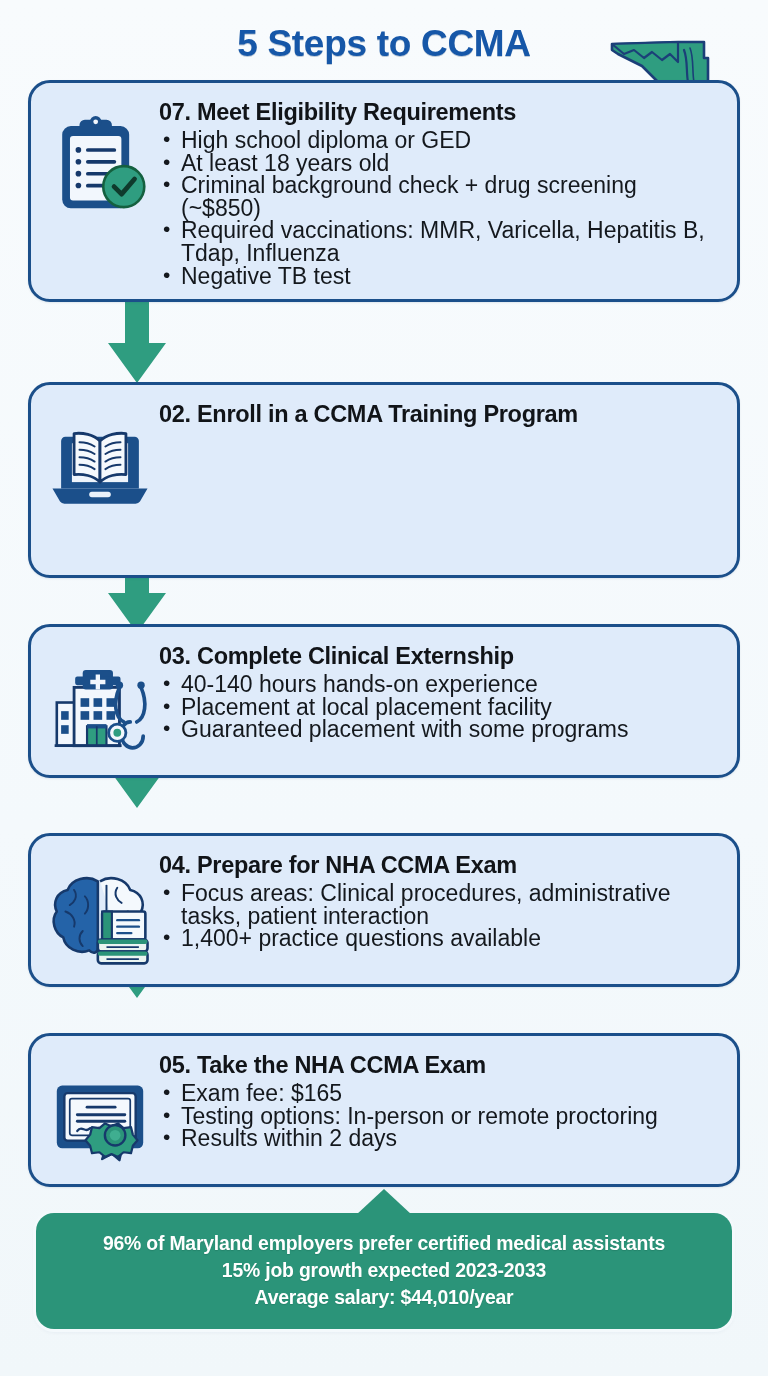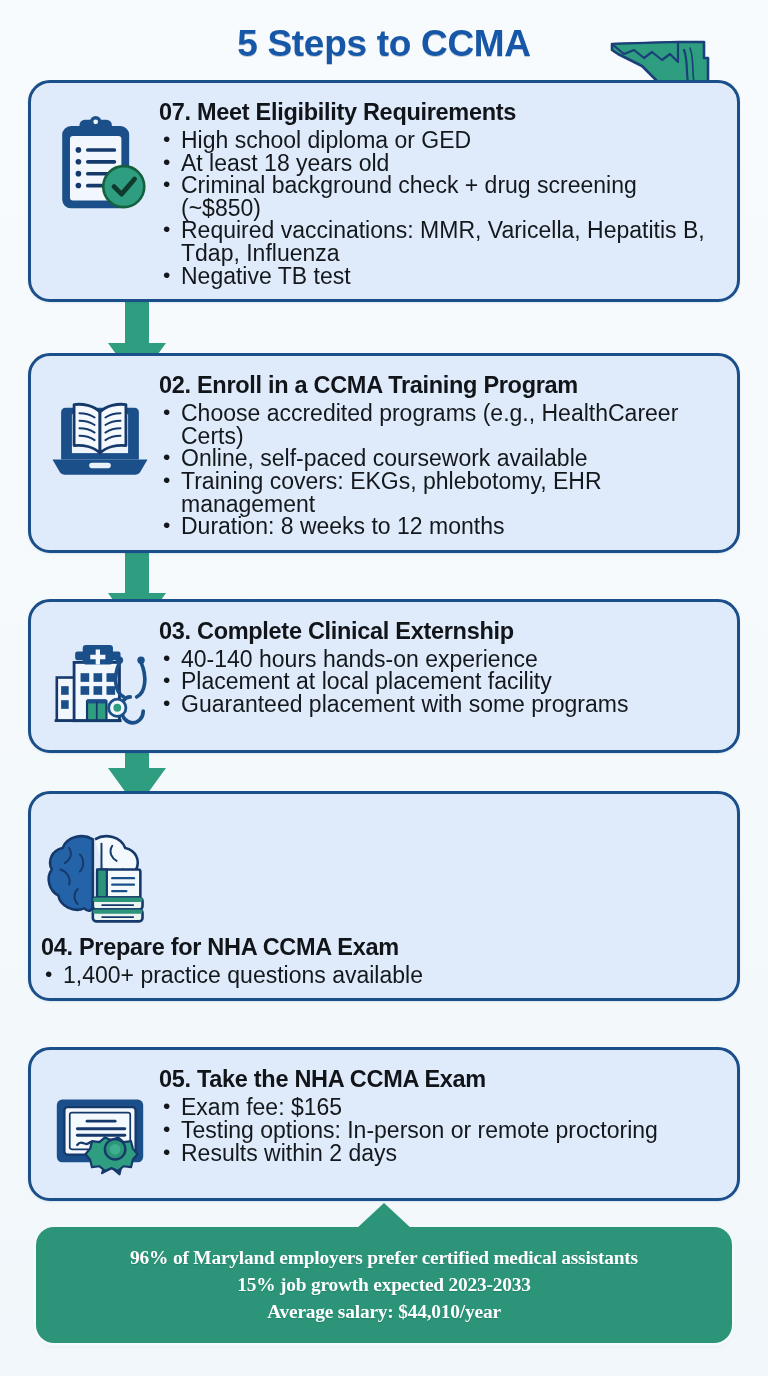--- a/index.html
+++ b/index.html
@@ -97,21 +97,20 @@
 
   
   .banner-zone { position:relative; padding:0 36px; margin-top:26px; }
   .banner {
     position:relative;
     background:#2b9479;
     border-radius:18px;
     padding:17px 22px 18px;
     text-align:center;
     box-shadow:0 0 0 3px #f4f9fc, 0 2px 5px rgba(20,60,110,.10);
-    font-family:Liberation Serif, serif;
   }
   .banner-notch {
     position:absolute;
     left:50%; top:-24px;
     margin-left:-28px;
     width:56px; height:26px;
   }
   .banner-line {
     color:#ffffff;
     font-weight:bold;
@@ -188,21 +187,21 @@
         <ul class="card-list">
           <li>High school diploma or GED</li>
           <li>At least 18 years old</li>
           <li>Criminal background check + drug screening (~$850)</li>
           <li>Required vaccinations: MMR, Varicella, Hepatitis B, Tdap, Influenza</li>
           <li>Negative TB test</li>
         </ul>
       </div>
     </div>
 
-    <div class="card" style="min-height:196px; margin-top:51px;">
+    <div class="card" style="min-height:196px; margin-top:80px;">
       <div class="card-icon">
         <svg viewBox="0 0 100 100">
           <path d="M18 22 h64 a4 4 0 0 1 4 4 v44 h-72 v-44 a4 4 0 0 1 4 -4 z" fill="#1b4f8a"></path>
           <rect x="24" y="28" width="52" height="36" fill="#eef4fb"></rect>
           <path d="M6 70 h88 l-7 12 a5 5 0 0 1 -4 2 h-66 a5 5 0 0 1 -4 -2 z" fill="#1b4f8a"></path>
           <rect x="40" y="73" width="20" height="5" rx="2.5" fill="#e9f1fa"></rect>
           <path d="M50 26 C44 20 34 18 26 19 v38 c8 -1 18 1 24 7 z" fill="#f5f9fd" stroke="#16396b" stroke-width="2.6" stroke-linejoin="round"></path>
           <path d="M50 26 C56 20 66 18 74 19 v38 c-8 -1 -18 1 -24 7 z" fill="#f5f9fd" stroke="#16396b" stroke-width="2.6" stroke-linejoin="round"></path>
           <g stroke="#16396b" stroke-width="1.8" stroke-linecap="round" fill="none">
             <path d="M31 27 C36 27 42 29 45 31"></path>
@@ -211,26 +210,20 @@
               <path d="M31 48 C36 48 42 50 45 52"></path>
             <path d="M69 27 C64 27 58 29 55 31"></path>
               <path d="M69 34 C64 34 58 36 55 38"></path>
             <path d="M69 41 C64 41 58 43 55 45"></path>
               <path d="M69 48 C64 48 58 50 55 52"></path>
           </g>
         </svg>
       </div>
       <div class="card-body">
         <div class="card-title">02. Enroll in a CCMA Training Program</div>
-        <ul class="card-list">
-          <li>Choose accredited programs (e.g., HealthCareer Certs)</li>
-          <li>Online, self-paced coursework available</li>
-          <li>Training covers: EKGs, phlebotomy, EHR management</li>
-          <li>Duration: 8 weeks to 12 months</li>
-        </ul>
       </div>
     </div>
 
     <div class="card" style="min-height:140px; margin-top:46px;">
       <div class="card-icon">
         <svg viewBox="0 0 100 100">
           <rect x="10" y="44" width="22" height="40" fill="#f2f7fd" stroke="#16396b" stroke-width="2.4"></rect>
           <rect x="26" y="30" width="42" height="54" fill="#f2f7fd" stroke="#16396b" stroke-width="2.6"></rect>
           <rect x="34" y="14" width="28" height="18" rx="3" fill="#1b4f8a"></rect>
           <rect x="27" y="20" width="42" height="8" rx="2" fill="#1b4f8a"></rect>
@@ -263,21 +256,21 @@
       <div class="card-body">
         <div class="card-title">03. Complete Clinical Externship</div>
         <ul class="card-list">
           <li>40-140 hours hands-on experience</li>
           <li>Placement at local placement facility</li>
           <li>Guaranteed placement with some programs</li>
         </ul>
       </div>
     </div>
 
-    <div class="card" style="min-height:148px; margin-top:38px;flex-direction:column;">
+    <div class="card" style="min-height:148px; margin-top:55px;">
       <div class="card-icon">
         <svg viewBox="0 0 100 100">
           <path d="M48 16 C38 10 24 14 20 24 C10 26 6 36 10 44 C4 52 8 64 16 68 C18 78 30 84 40 80 C44 84 48 82 48 78 Z" fill="#2463a8" stroke="#16396b" stroke-width="2.4" stroke-linejoin="round"></path>
           <g fill="none" stroke="#16396b" stroke-width="1.8" stroke-linecap="round">
             <path d="M26 24 C30 30 26 36 22 38"></path>
               <path d="M18 44 C24 46 28 52 26 58"></path>
             <path d="M34 62 C30 66 30 72 34 76"></path>
               <path d="M36 30 C40 34 40 42 36 46"></path>
           </g>
           <path d="M50 16 C60 10 74 14 78 24 C88 26 92 36 88 44 C92 50 90 58 84 62 C82 70 74 74 68 72" fill="#f4f9fd" stroke="#16396b" stroke-width="2.4" stroke-linejoin="round"></path>
@@ -303,20 +296,21 @@
           </g>
           <g stroke="#16396b" stroke-width="1.6">
               <path d="M56 77 h30"></path>
               <path d="M56 88 h30"></path>
             </g>
         </svg>
       </div>
       <div class="card-body">
         <div class="card-title">04. Prepare for NHA CCMA Exam</div>
         <ul class="card-list">
+          <li>Focus areas: Clinical procedures, administrative tasks, patient interaction</li>
           <li>1,400+ practice questions available</li>
         </ul>
       </div>
     </div>
 
     <div class="card" style="min-height:140px; margin-top:46px;">
       <div class="card-icon">
         <svg viewBox="0 0 100 100">
           <rect x="10" y="20" width="80" height="58" rx="5" fill="#1b4f8a"></rect>
           <rect x="17" y="27" width="66" height="44" rx="3" fill="#f4f9fd" stroke="#16396b" stroke-width="2.2"></rect>

